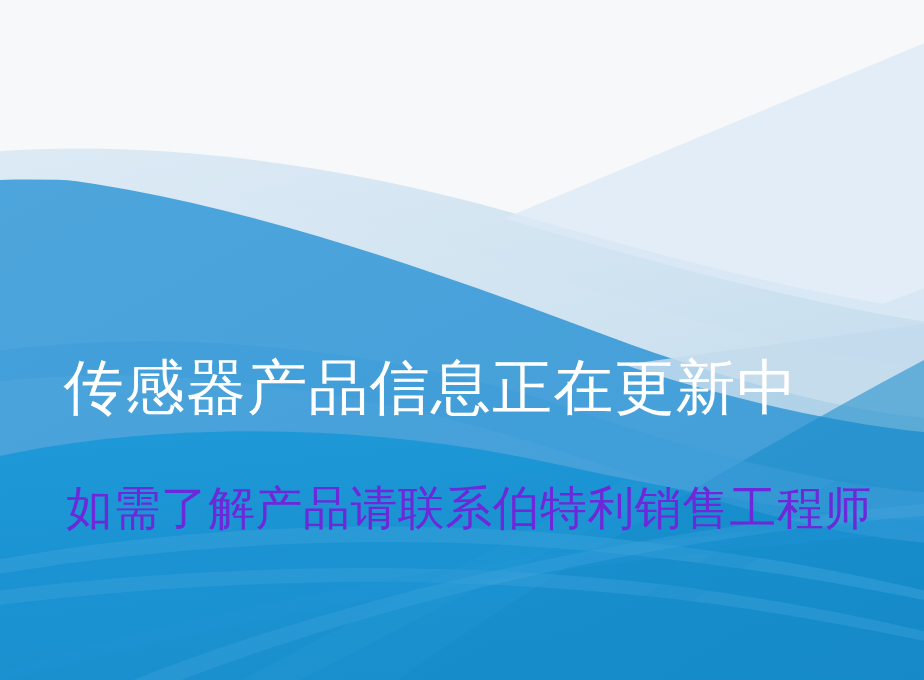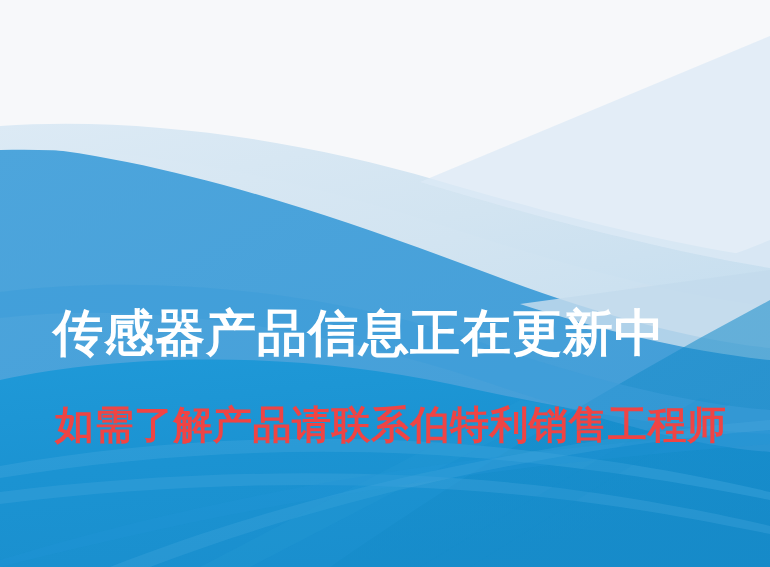--- a/index.html
+++ b/index.html
@@ -40,36 +40,36 @@
     font-size: 32px;
     font-weight: bold;
     letter-spacing: 1px;
     color: #5BA7DB;
     white-space: nowrap;
     line-height: 1;
   }
   #headline-primary {
     position: absolute;
     left: 53px;
-    top: 308px;
+    top: 298px;
     font-size: 50px;
-    font-weight: bold;
+    font-weight: normal;
     letter-spacing: 1px;
     color: #FFFFFF;
     white-space: nowrap;
     line-height: 1;
   }
   #headline-secondary {
     position: absolute;
     left: 55px;
     top: 405px;
     font-size: 39px;
-    font-weight: bold;
+    font-weight: normal;
     letter-spacing: 0.5px;
-    color: #ef4444;
+    color: #6d28d9;
     white-space: nowrap;
     line-height: 1;
   }
 </style>
 </head>
 <body>
 
 <div id="banner">
 
   <svg id="bg-svg" viewBox="0 0 770 567" preserveAspectRatio="none" aria-hidden="true">

